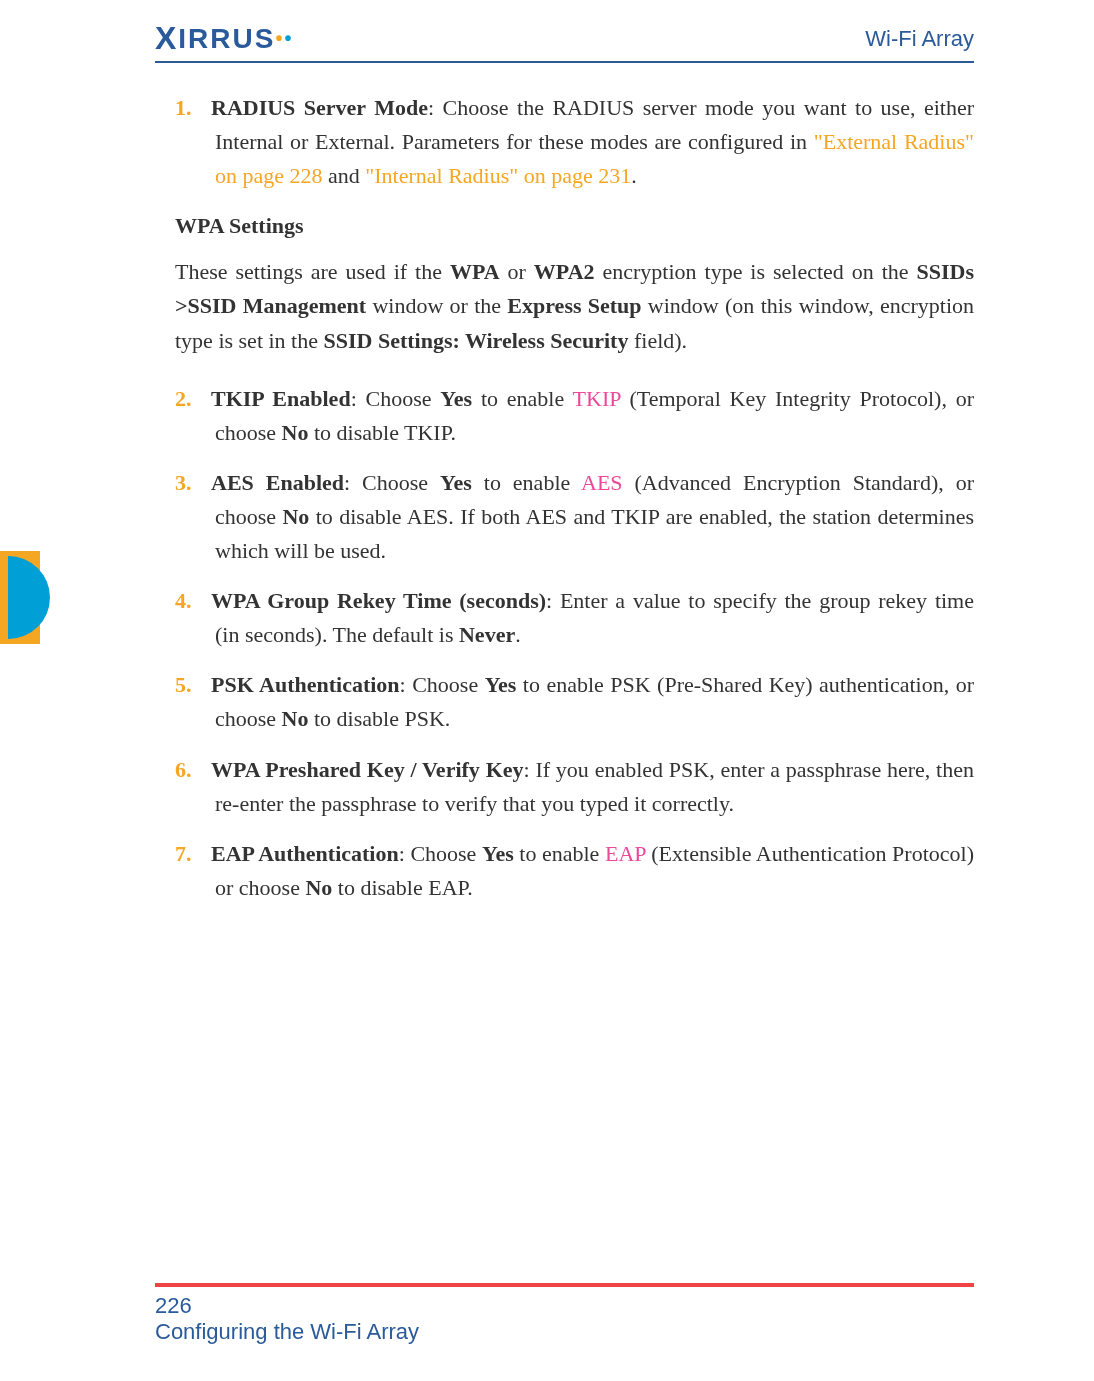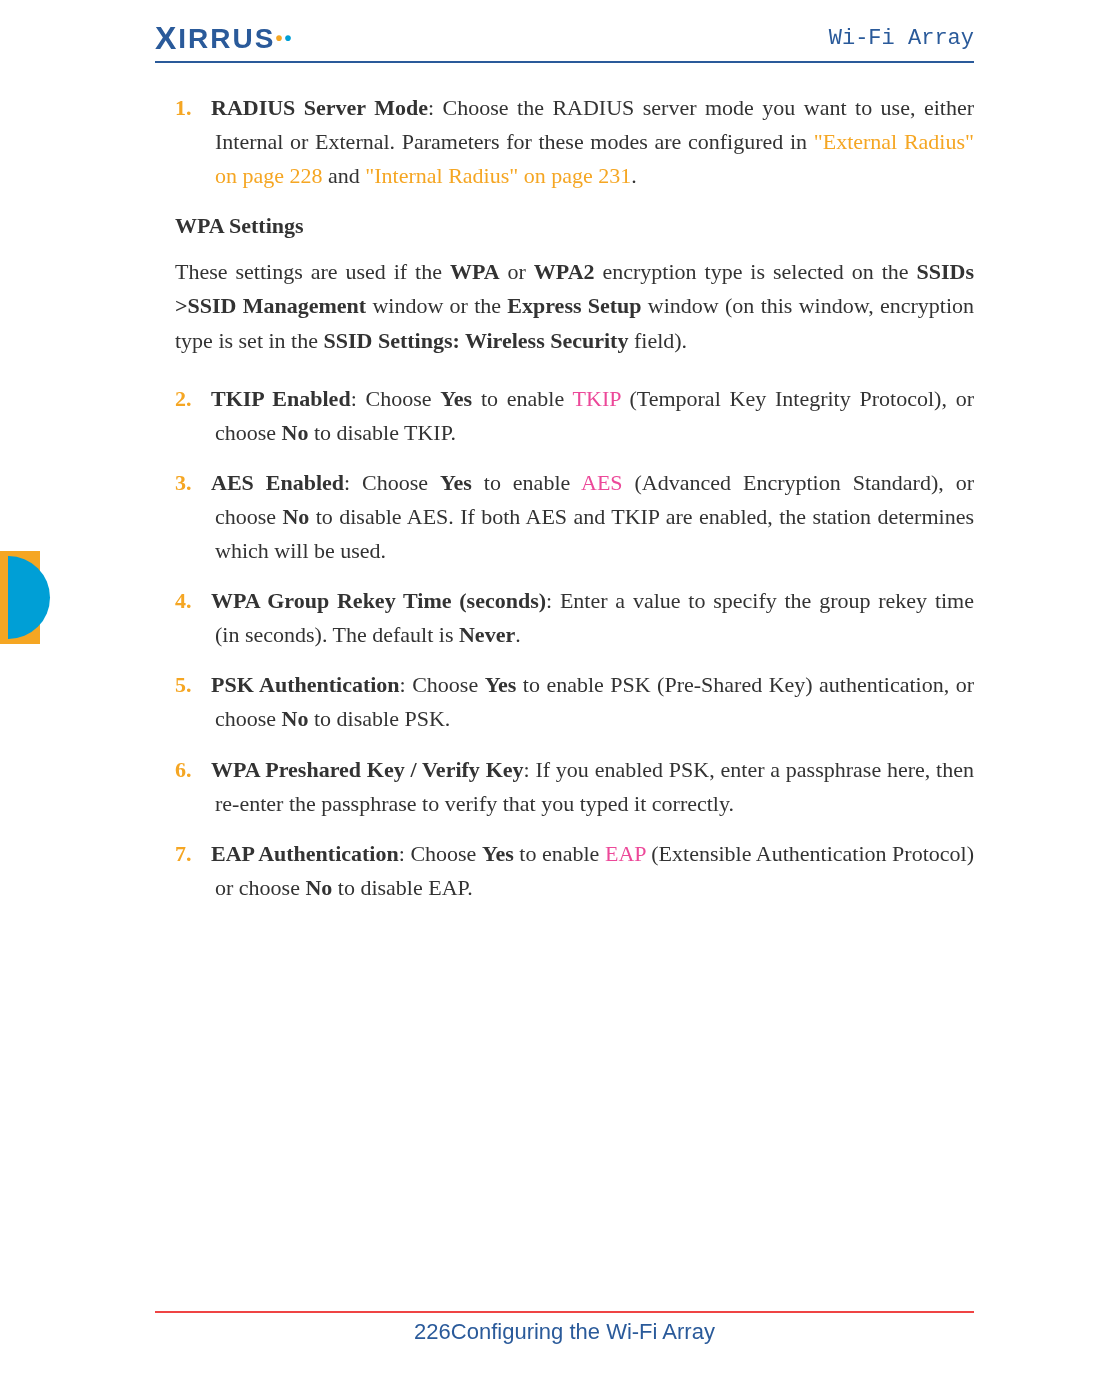--- a/index.html
+++ b/index.html
@@ -31,21 +31,21 @@
       letter-spacing: 2px;
       color: #2a5a9a;
       font-family: Arial, sans-serif;
     }
     .logo-x { font-size: 32px; }
     .logo-dot-a { color: #f5a623; font-size: 20px; vertical-align: super; }
     .logo-dot-b { color: #009fd6; font-size: 20px; vertical-align: super; }
     .header-right {
       color: #2a5a9a;
       font-size: 22px;
-      font-family: Liberation Mono, monospace;
+      font-family: Liberation Sans, sans-serif;
     }
     .section-title {
       font-style: italic;
       font-weight: bold;
       color: #555;
       font-size: 24px;
       margin-bottom: 22px;
     }
     .body-content {
       font-size: 22px;
@@ -95,27 +95,28 @@
       position: absolute;
       left: 8px; top: 5px; width: 42px; height: 83px;
       background: #009fd6;
       border-radius: 0 42px 42px 0;
     }
     .footer {
       position: absolute;
       left: 155px;
       right: 120px;
       bottom: 36px;
-      border-top: 2px solid #ef4444;
+      border-top: 4px solid #ef4444;
       padding-top: 6px;
       display: flex;
       justify-content: center;
       font-size: 22px;
       color: #2a5a9a;
       font-family: Arial, sans-serif;
+      flex-direction: column;
     }
   </style>
 </head>
 <body>
 
 <div class="side-tab">
   <div class="side-tab-orange"></div>
   <div class="side-tab-blue"></div>
 </div>
 

